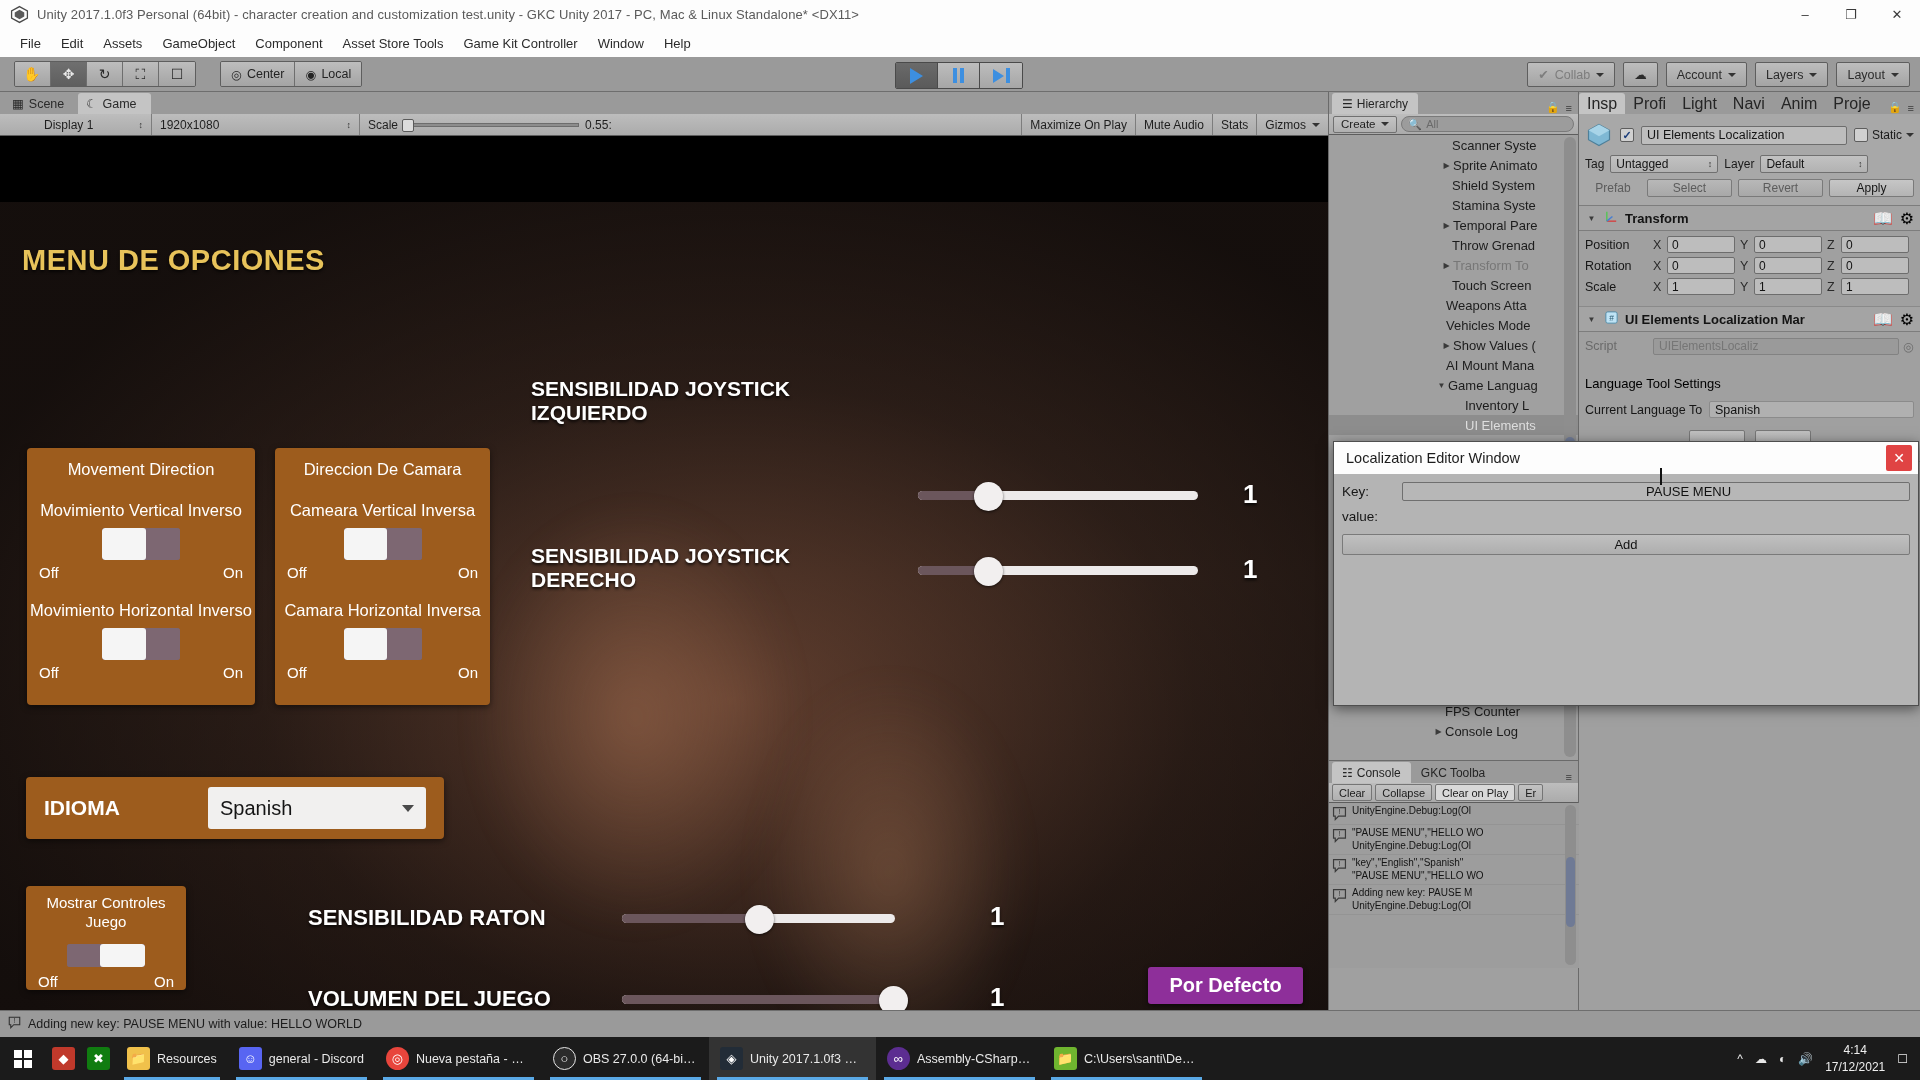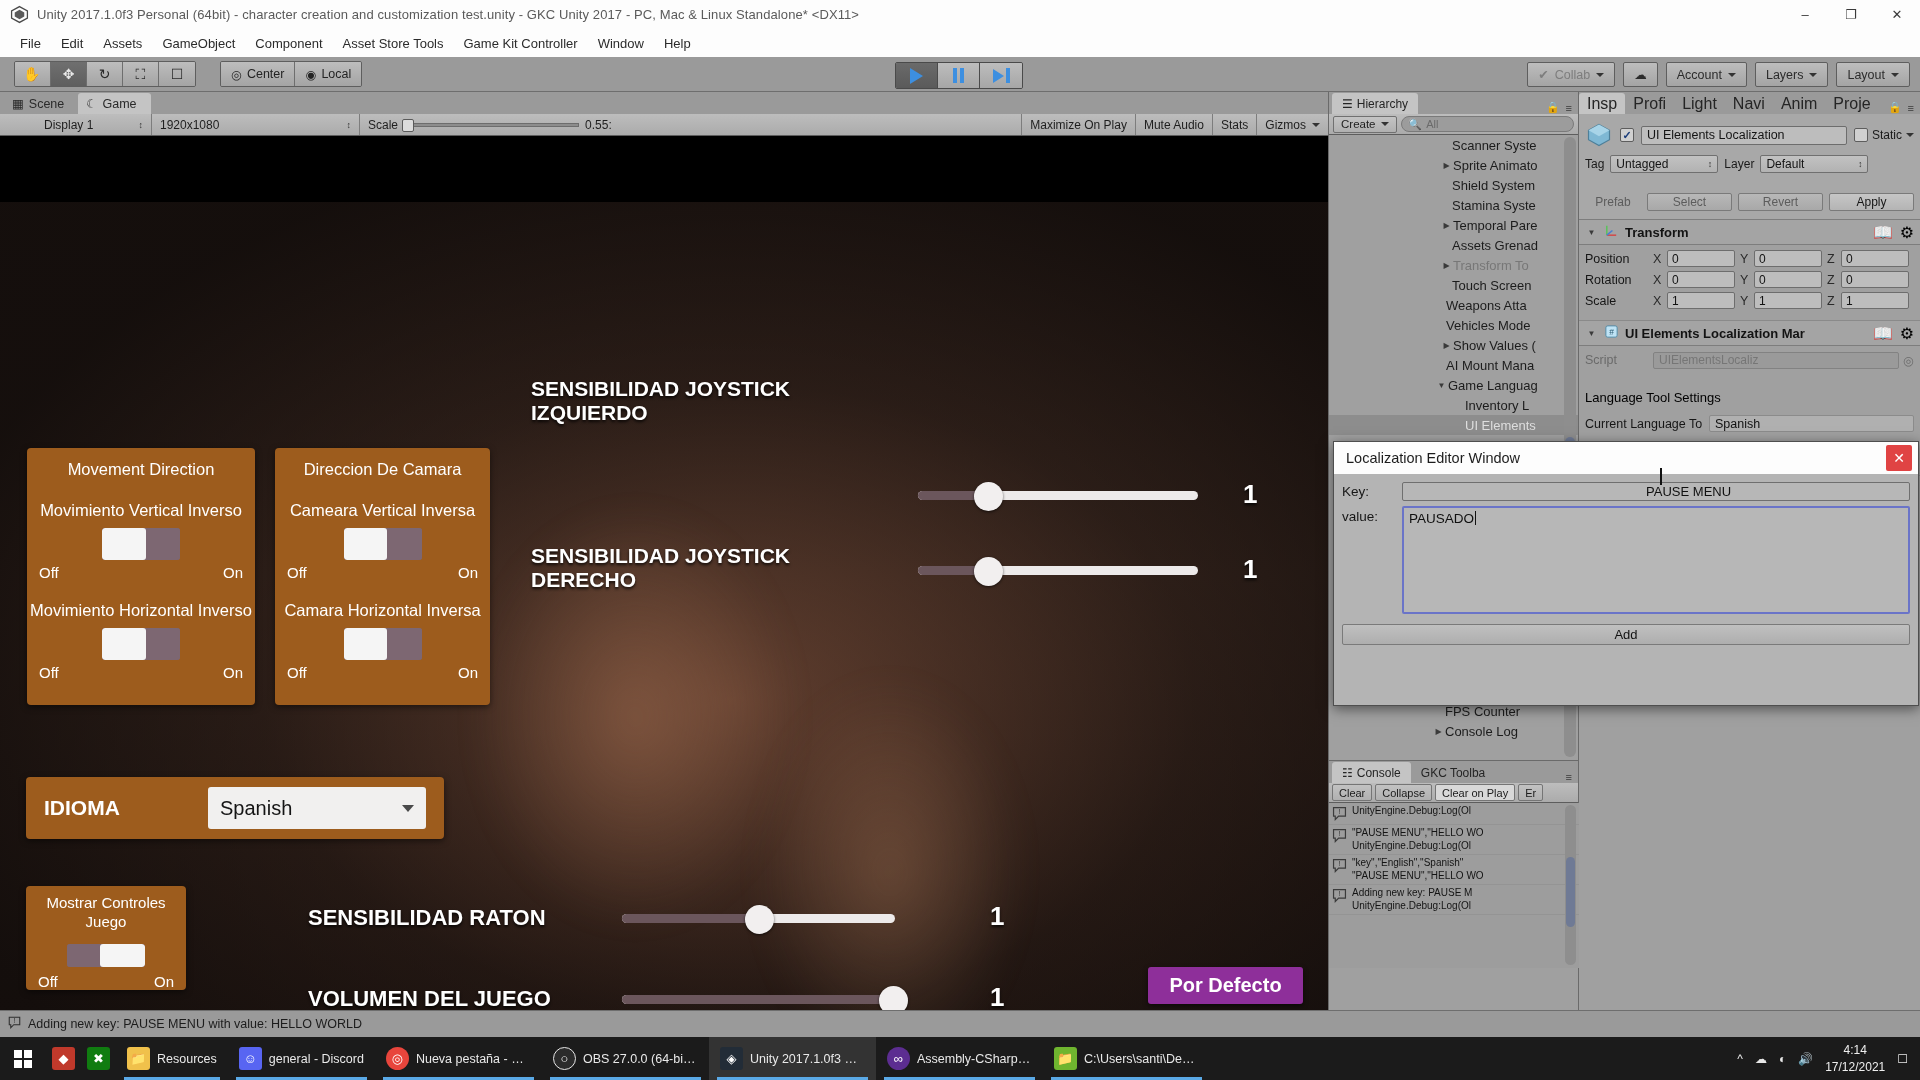--- a/index.html
+++ b/index.html
@@ -188,21 +188,21 @@
   .itab.active { background:#c4c4c4; border-top-left-radius:3px; border-top-right-radius:3px; }
   .insp-head { background:#a8a8a8; border-bottom:1px solid #7d7d7d; padding:7px 6px 8px 6px; }
   .ih-row1 { display:flex; align-items:center; gap:7px; }
   .cube-ico { width:28px; height:28px; position:relative; }
   .chk { width:14px;height:14px;background:#d0d0d0;border:1px solid #5d5d5d;border-radius:2px;display:flex;align-items:center;justify-content:center;font-size:11px;color:#1b3d7a;font-weight:bold; }
   .name-field { flex:1; height:19px; background:#bdbdbd; border:1px solid #6d6d6d; border-radius:2px; font-size:12.5px; color:#141414; display:flex; align-items:center; padding:0 5px; overflow:hidden; white-space:nowrap; }
   .static-lbl { font-size:12px; color:#1a1a1a; display:flex; align-items:center; gap:4px; }
   .ih-row2 { display:flex; align-items:center; gap:6px; margin-top:6px; font-size:12px; color:#1a1a1a; }
   .dropfield { height:18px; background:linear-gradient(#c2c2c2,#b2b2b2); border:1px solid #707070; border-radius:2px; display:flex; align-items:center; padding:0 5px; font-size:12px; color:#141414; }
   .dropfield .dd { margin-left:auto; font-size:9px; color:#333; }
-  .ih-row3 { display:flex; align-items:center; gap:6px; margin-top:20px; font-size:12px; }
+  .ih-row3 { display:flex; align-items:center; gap:6px; margin-top:6px; font-size:12px; }
   .pf-btn { flex:1; height:18px; background:linear-gradient(#b8b8b8,#a8a8a8); border:1px solid #7a7a7a; border-radius:2px; display:flex; align-items:center; justify-content:center; font-size:12px; color:#5c5c5c; }
   .pf-btn.enabled { color:#161616; background:linear-gradient(#c6c6c6,#b4b4b4); }
   .comp-head { background:#a4a4a4; border-bottom:1px solid #7d7d7d; height:25px; display:flex; align-items:center; padding:0 6px; gap:6px; }
   .comp-head .ctitle2 { font-size:13px; font-weight:bold; color:#131313; }
   .comp-head .cicons { margin-left:auto; display:flex; gap:6px; align-items:center; }
   .comp-body { background:#a0a0a0; padding:4px 6px 8px 6px; border-bottom:1px solid #8a8a8a; }
   .tr-row { display:flex; align-items:center; height:19px; margin-bottom:2px; font-size:12.5px; color:#161616; }
   .tr-row .tlab { width:68px; }
   .tr-row .axis { width:14px; text-align:left; color:#2a2a2a; }
   .tr-row .num { flex:1; height:17px; background:#bdbdbd; border:1px solid #6d6d6d; border-radius:2px; padding:0 4px; display:flex; align-items:center; font-size:12px; color:#121212; margin-right:5px; }
@@ -405,20 +405,21 @@
     </div>
   </div>
 
   <div id="gameview">
     <div class="gv-bg">
       <div class="gv-blur1"></div>
       <div class="gv-blur2"></div>
     </div>
     <div class="gv-black-top"></div>
 
+    <div class="opt-title">MENU DE OPCIONES</div>
 
     <div class="opt-card" style="left:27px; top:312px; width:228px; height:257px;">
       <div class="card-title">Movement Direction</div>
       <div class="row-label">Movimiento Vertical Inverso</div>
       <div class="toggle-wrap">
           <span class="tg-left"></span>
           <span class="tg-right"></span>
         </div>
       <div class="onoff">
         <span>Off</span>
@@ -566,21 +567,21 @@
       </div>
     <div class="hrow">
         <span class="hfoldarrow"></span>
         <span style="width:98px"></span>
         <span class="hfoldarrow">▶</span>
         <span>Temporal Pare</span>
       </div>
     <div class="hrow">
         <span class="hfoldarrow"></span>
         <span style="width:110px"></span>
-        <span>Assets Grenad</span>
+        <span>Throw Grenad</span>
       </div>
     <div class="hrow dim">
         <span class="hfoldarrow"></span>
         <span style="width:98px"></span>
         <span class="hfoldarrow">▶</span>
         <span>Transform To</span>
       </div>
     <div class="hrow">
         <span class="hfoldarrow"></span>
         <span style="width:110px"></span>
@@ -842,21 +843,20 @@
   </div>
   <div class="lw-body">
     <div class="lw-row">
       <span class="lw-lab">Key:</span>
       <span class="lw-keyfield">
           <span class="keytxt">PAUSE MENU</span>
         </span>
     </div>
     <div class="lw-row" style="align-items:flex-start;">
       <span class="lw-lab" style="padding-top:3px;">value:</span>
-      <span class="lw-textarea"><span>PAUSADO</span><span class="caret"></span></span>
     </div>
   </div>
   <div class="lw-add">Add</div>
 </div>
 <div class="mouse-cursor"></div>
 
 <div id="statusbar">
   <span>
     <svg width="15" height="15" viewBox="0 0 20 20">
         <path d="M3 3h14v10H9l-4 4v-4H3z" fill="none" stroke="#2e2e2e" stroke-width="1.4"></path>

